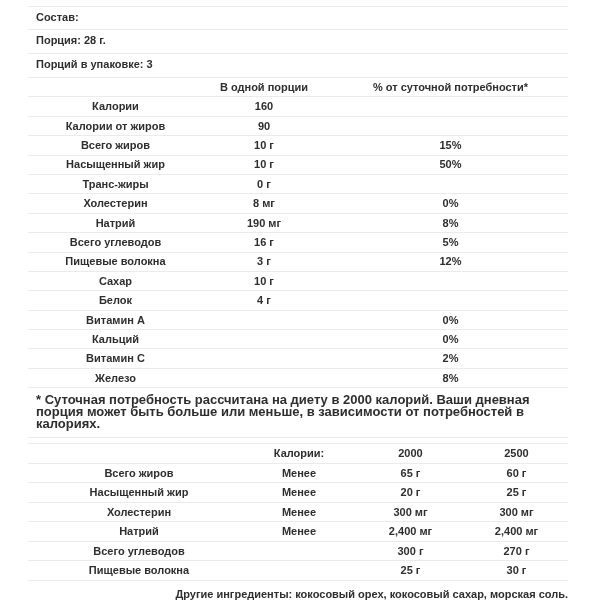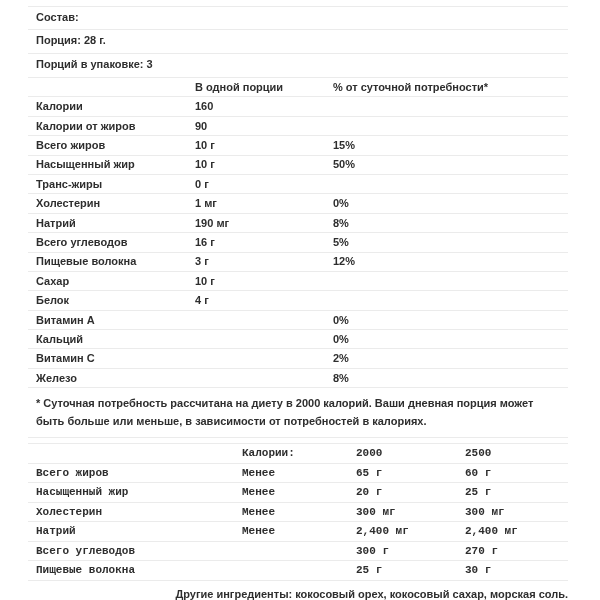--- a/index.html
+++ b/index.html
@@ -30,29 +30,30 @@
   .info-row.first {
     border-top: 1px solid #ebebeb;
   }
   .row {
     display: grid;
     height: 19.4px;
     line-height: 18.6px;
     border-bottom: 1px solid #ebebeb;
     box-sizing: border-box;
     align-items: center;
+    text-align: center;
   }
   .t1 .row { grid-template-columns: 167px 138px 1fr; }
   .t2 .row { grid-template-columns: 214px 114px 109px 1fr; }
-  .t2 .row { height: 19.5px; line-height: 18.7px; font-family: Liberation Mono, monospace; }
+  .t2 .row { height: 19.5px; line-height: 18.7px; }
   .c1 { padding-left: 8px; overflow: hidden; white-space: nowrap; }
   .cell { overflow: hidden; white-space: nowrap; }
   .footnote {
-    font-size: 11px;
-    line-height: 18px;
+    font-size: 13px;
+    line-height: 12px;
     padding: 6px 14px 7px 8px;
     border-bottom: 1px solid #ebebeb;
   }
   .spacer {
     height: 5px;
     border-bottom: 1px solid #ebebeb;
   }
   .para {
     padding-left: 8px;
     margin-top: 7px;
@@ -97,21 +98,21 @@
           <span class="cell">10 г</span>
           <span class="cell">50%</span>
         </div>
         <div class="row">
           <span class="c1 cell">Транс-жиры</span>
           <span class="cell">0 г</span>
           <span class="cell"></span>
         </div>
         <div class="row">
           <span class="c1 cell">Холестерин</span>
-          <span class="cell">1 мг</span>
+          <span class="cell">8 мг</span>
           <span class="cell">0%</span>
         </div>
         <div class="row">
           <span class="c1 cell">Натрий</span>
           <span class="cell">190 мг</span>
           <span class="cell">8%</span>
         </div>
         <div class="row">
           <span class="c1 cell">Всего углеводов</span>
           <span class="cell">16 г</span>

